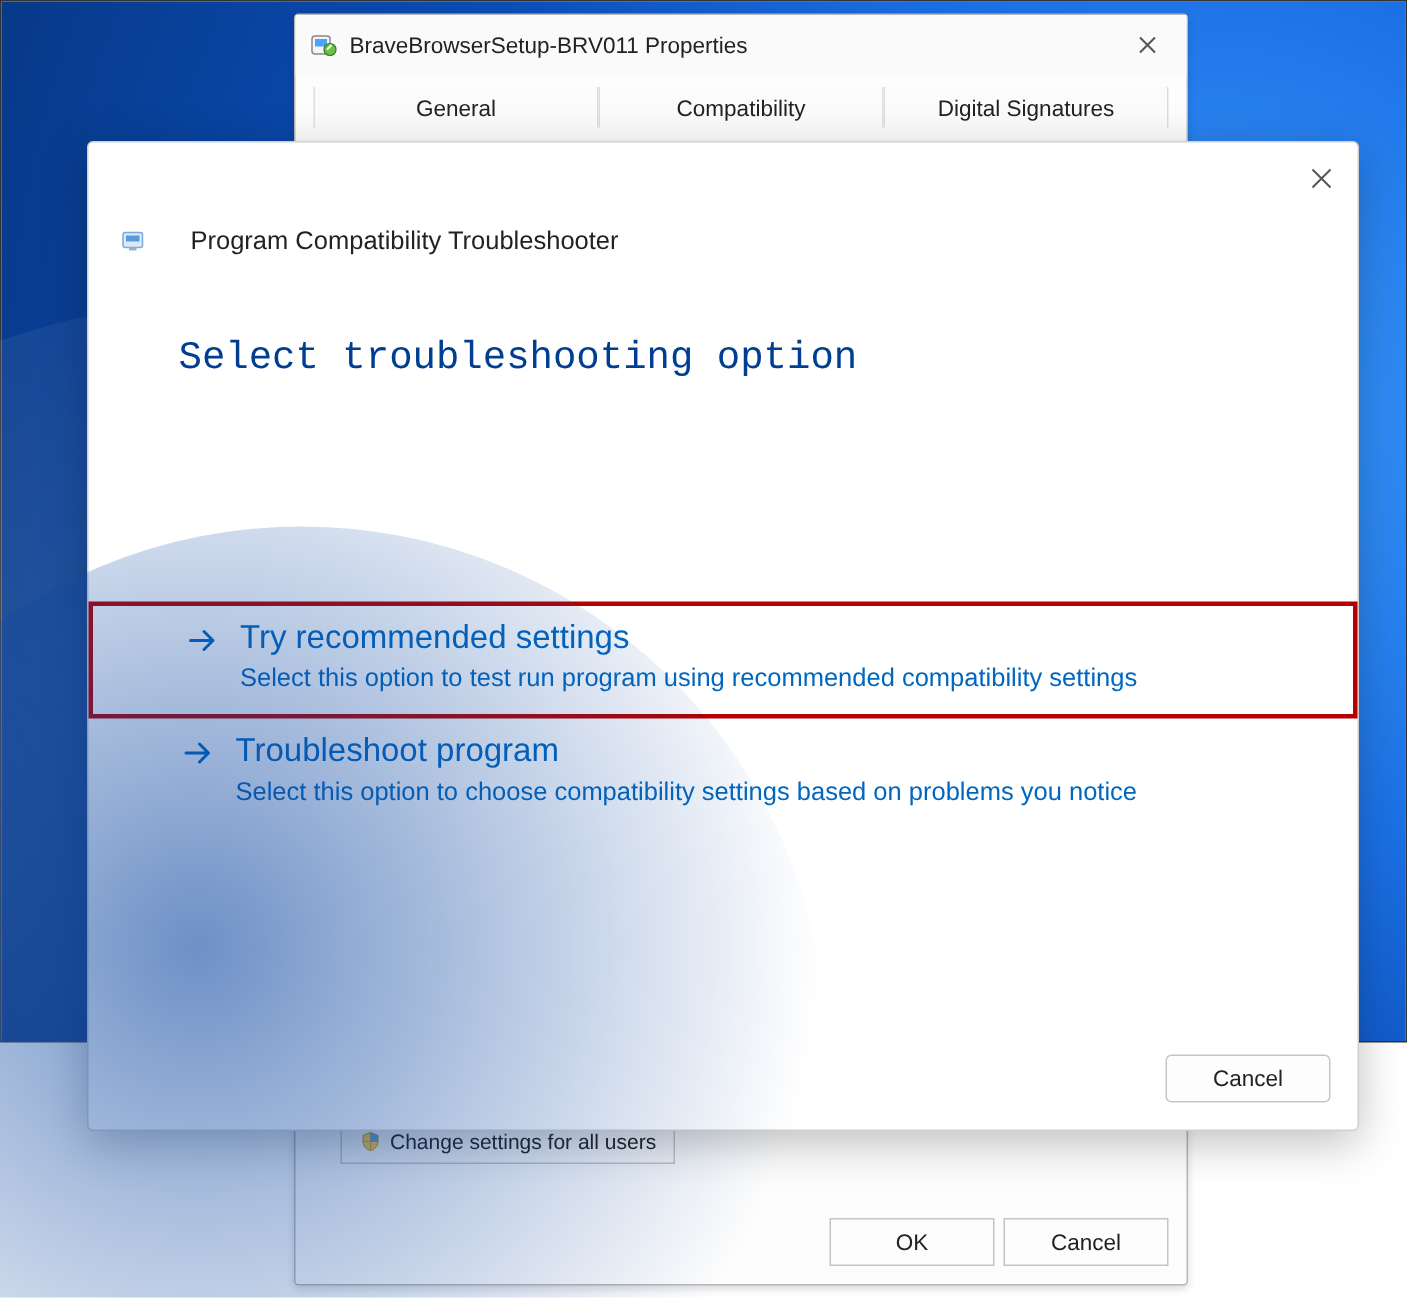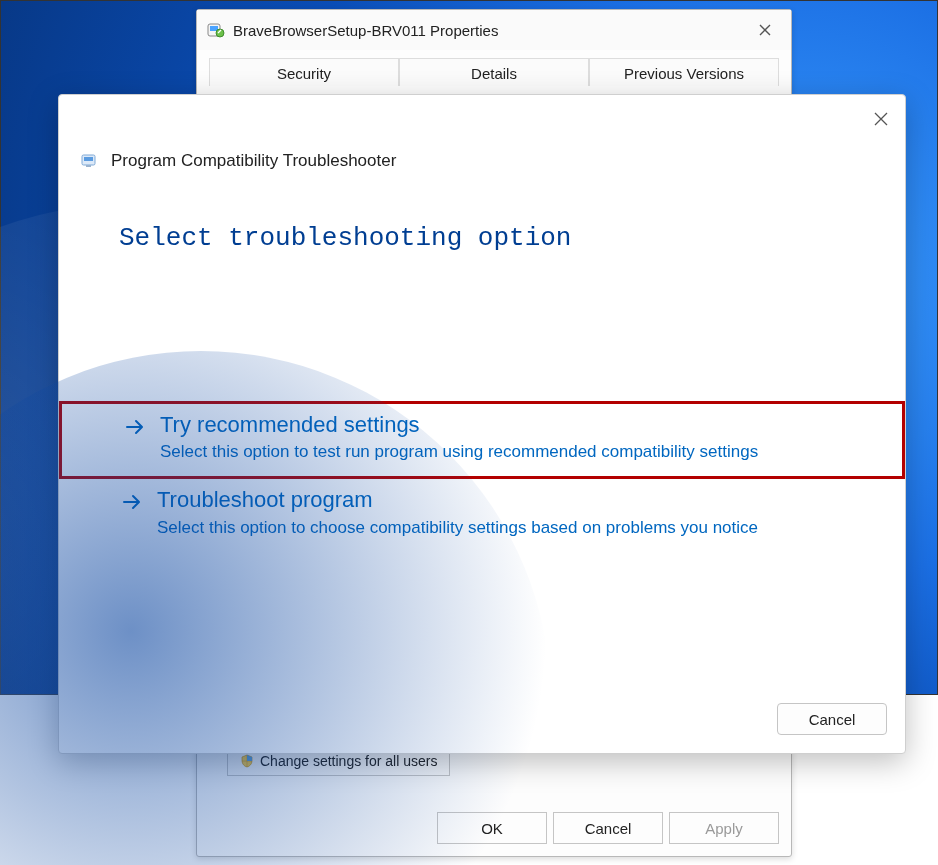--- a/index.html
+++ b/index.html
@@ -133,21 +133,21 @@
     position: absolute;
     right: 10px; top: 10px;
     width: 28px; height: 28px;
     display: flex; align-items: center; justify-content: center;
     color: #555; font-size: 18px;
   }
 
   .wizard-header {
     display: flex;
     align-items: center;
-    gap: 12px;
+    gap: 28px;
     padding: 56px 22px 0 22px;
   }
   .wizard-header .hdr-icon {
     width: 18px; height: 18px;
     display:inline-flex; align-items:flex-end; justify-content:center;
   }
   .wizard-header .hdr-title {
     font-size: 17px;
     color: #222;
   }
@@ -220,25 +220,20 @@
         </svg>
       </span>
       <span class="props-title">BraveBrowserSetup-BRV011 Properties</span>
       <div class="props-close">
         <svg width="12" height="12" viewBox="0 0 12 12">
             <path d="M1 1 L11 11 M11 1 L1 11" stroke="currentColor" stroke-width="1.4"></path>
           </svg>
       </div>
     </div>
 
-    <div class="props-tabs-row1">
-      <div class="props-tab">Security</div>
-      <div class="props-tab">Details</div>
-      <div class="props-tab">Previous Versions</div>
-    </div>
     <div class="props-tabs-row2">
       <div class="props-tab">General</div>
       <div class="props-tab">Compatibility</div>
       <div class="props-tab">Digital Signatures</div>
     </div>
 
     <div class="props-bottom">
       <button class="change-all">
         <span class="shield-icon">
           <svg width="14" height="14" viewBox="0 0 14 14">
@@ -247,21 +242,20 @@
             <path d="M2 7 L12 7" stroke="#c78b00" stroke-width="0.4"></path>
             <path d="M7 1 L12 3 V7 H7 Z" fill="#4aa3ff" opacity="0.85"></path>
           </svg>
         </span>
         <span>Change settings for all users</span>
       </button>
 
       <div class="props-buttons">
         <button class="win-btn">OK</button>
         <button class="win-btn">Cancel</button>
-        <button class="win-btn disabled">Apply</button>
       </div>
     </div>
   </div>
 
   <div class="wizard">
     <div class="wizard-close">
       <svg width="14" height="14" viewBox="0 0 14 14">
           <path d="M1 1 L13 13 M13 1 L1 13" stroke="currentColor" stroke-width="1.3"></path>
         </svg>
     </div>

